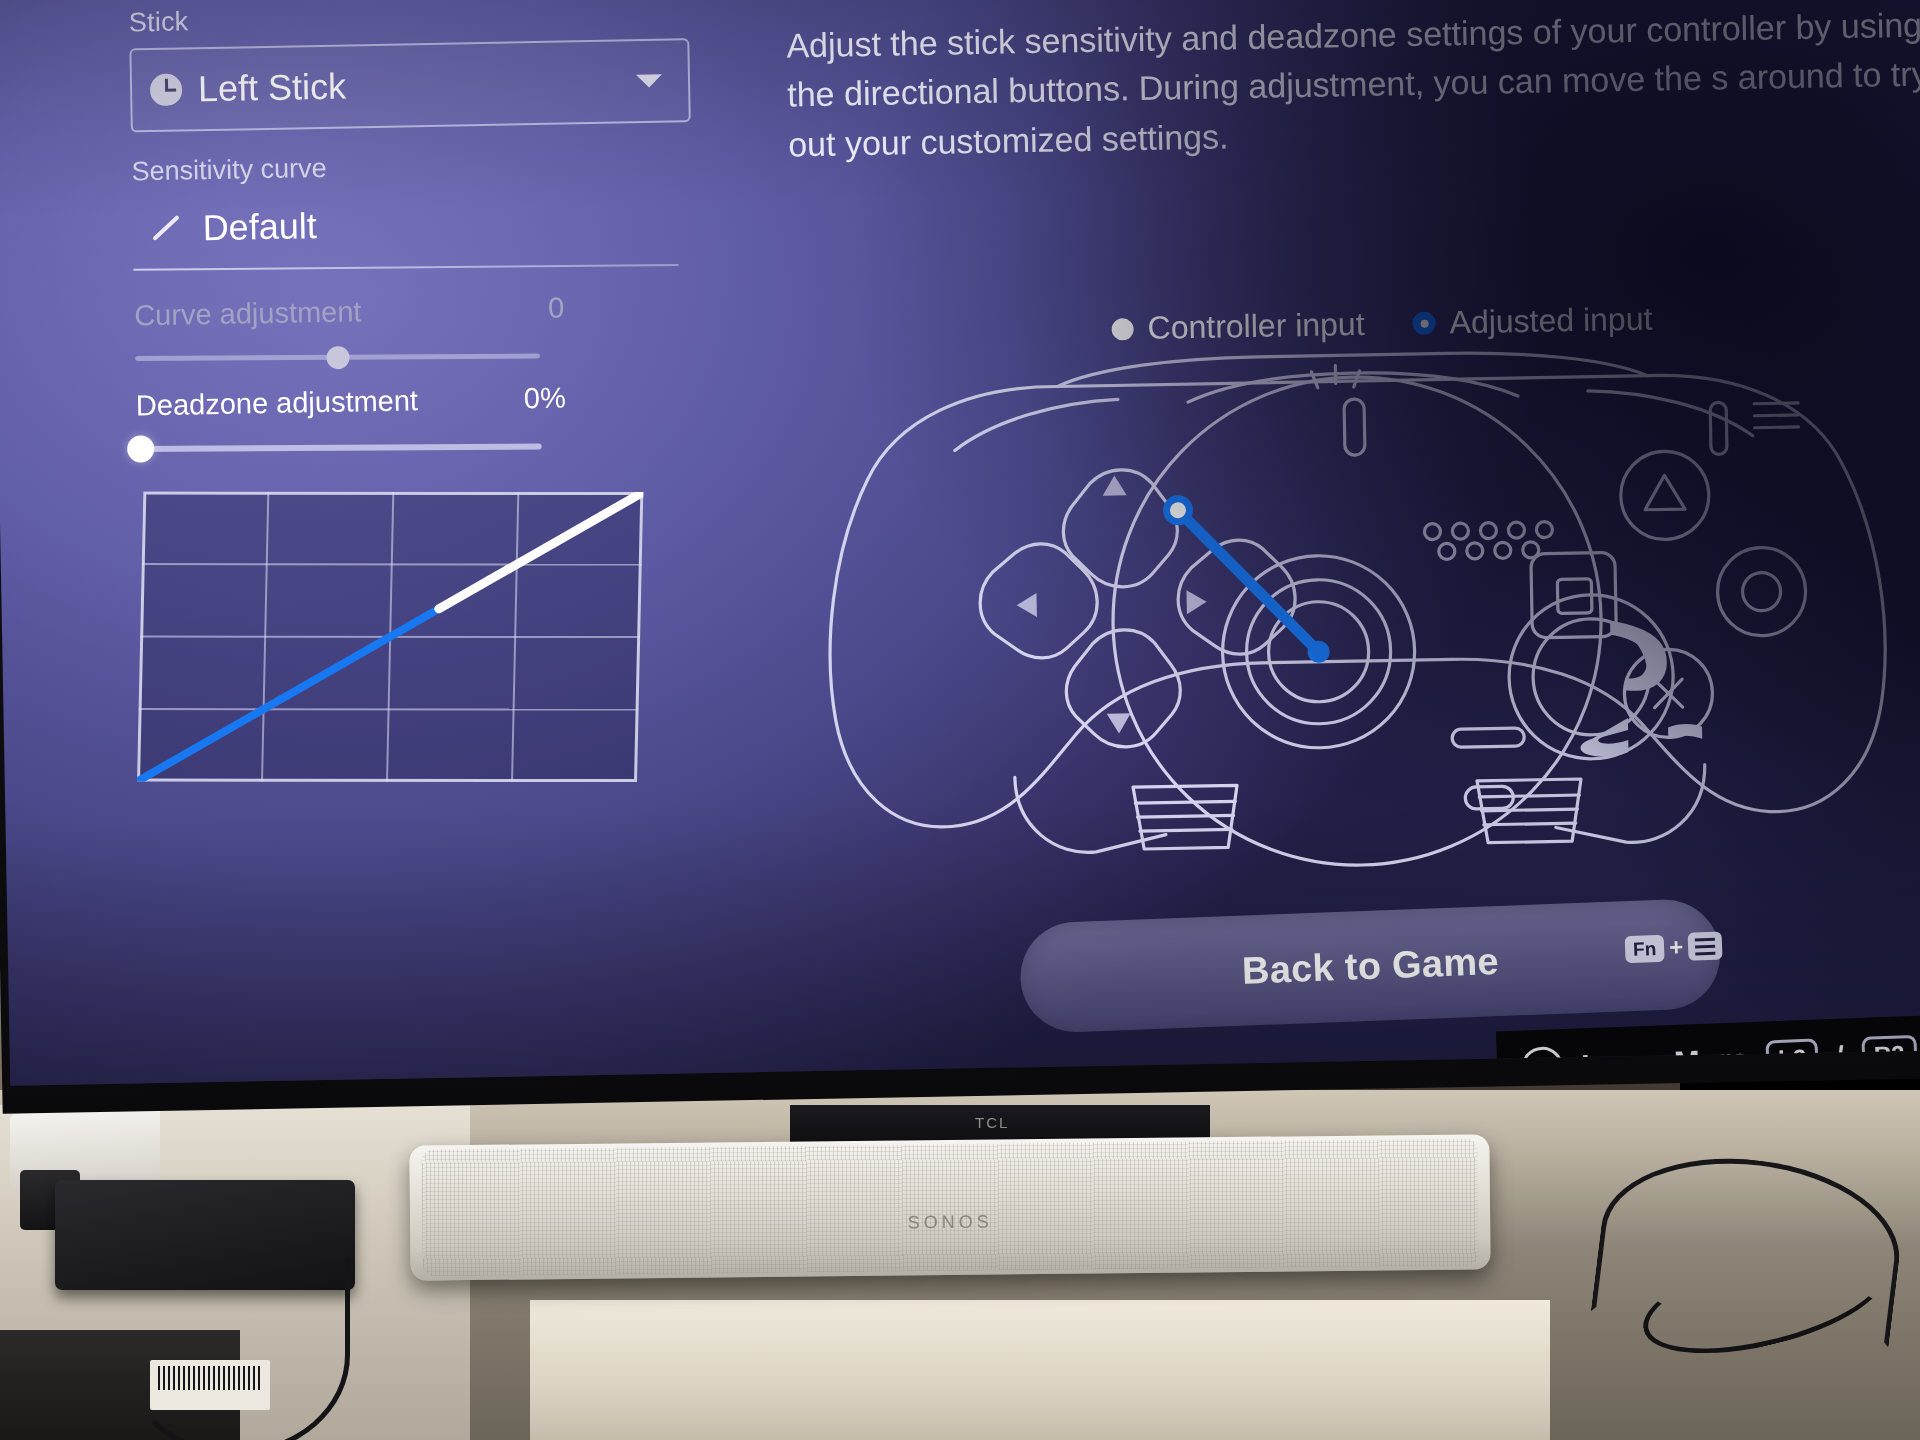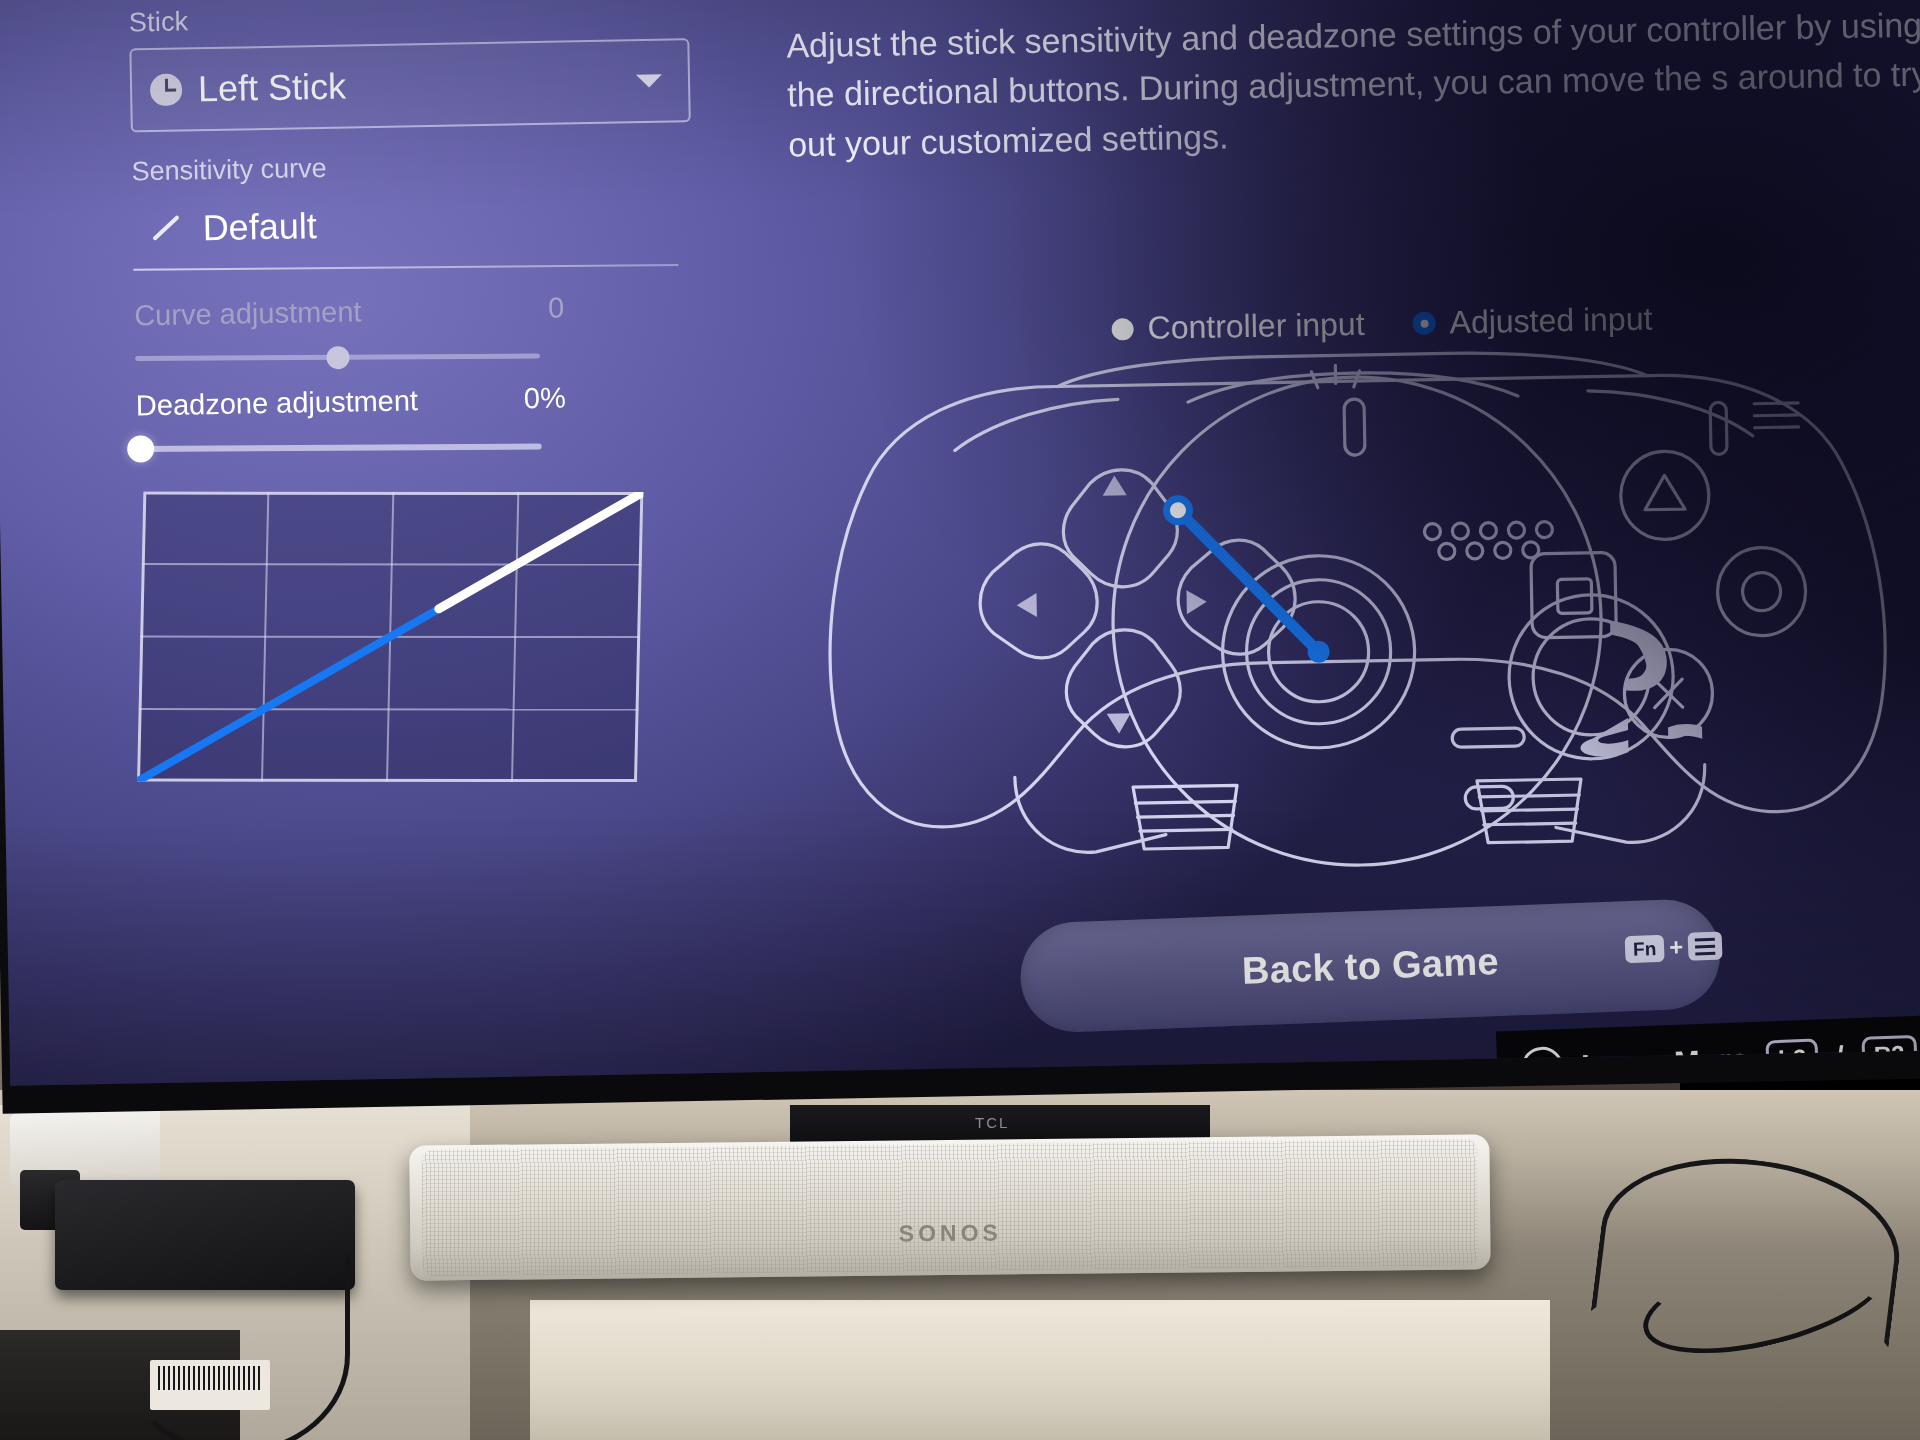--- a/index.html
+++ b/index.html
@@ -56,22 +56,22 @@
     box-shadow: 0 10px 22px rgba(0,0,0,.45);
     transform: rotate(-0.6deg);
   }
   .soundbar-mesh {
     position: absolute; inset: 4px 12px 4px 12px; border-radius: 12px;
     background:
       repeating-linear-gradient(90deg, rgba(140,135,125,.28) 0 1px, rgba(0,0,0,0) 1px 4px),
       repeating-linear-gradient(0deg, rgba(140,135,125,.18) 0 1px, rgba(0,0,0,0) 1px 4px);
   }
   .soundbar-logo {
-    position: absolute; left: 50%; top: 80px; transform: translateX(-50%);
-    font-size: 23px; letter-spacing: 4px; color: #8a857c; font-weight: bold;
+    position: absolute; left: 50%; top: 72px; transform: translateX(-50%);
+    font-size: 18px; letter-spacing: 4px; color: #8a857c; font-weight: normal;
   }
   .tv-base {
     position: absolute; left: 790px; top: 1105px; width: 420px; height: 55px;
     background: linear-gradient(180deg, #1a1a1e 0%, #0c0c0f 100%);
   }
   .tv-logo {
     position: absolute; left: 975px; top: 1114px;
     font-size: 15px; color: #8e8e90; letter-spacing: 2px;
   }
   .cable-a {

